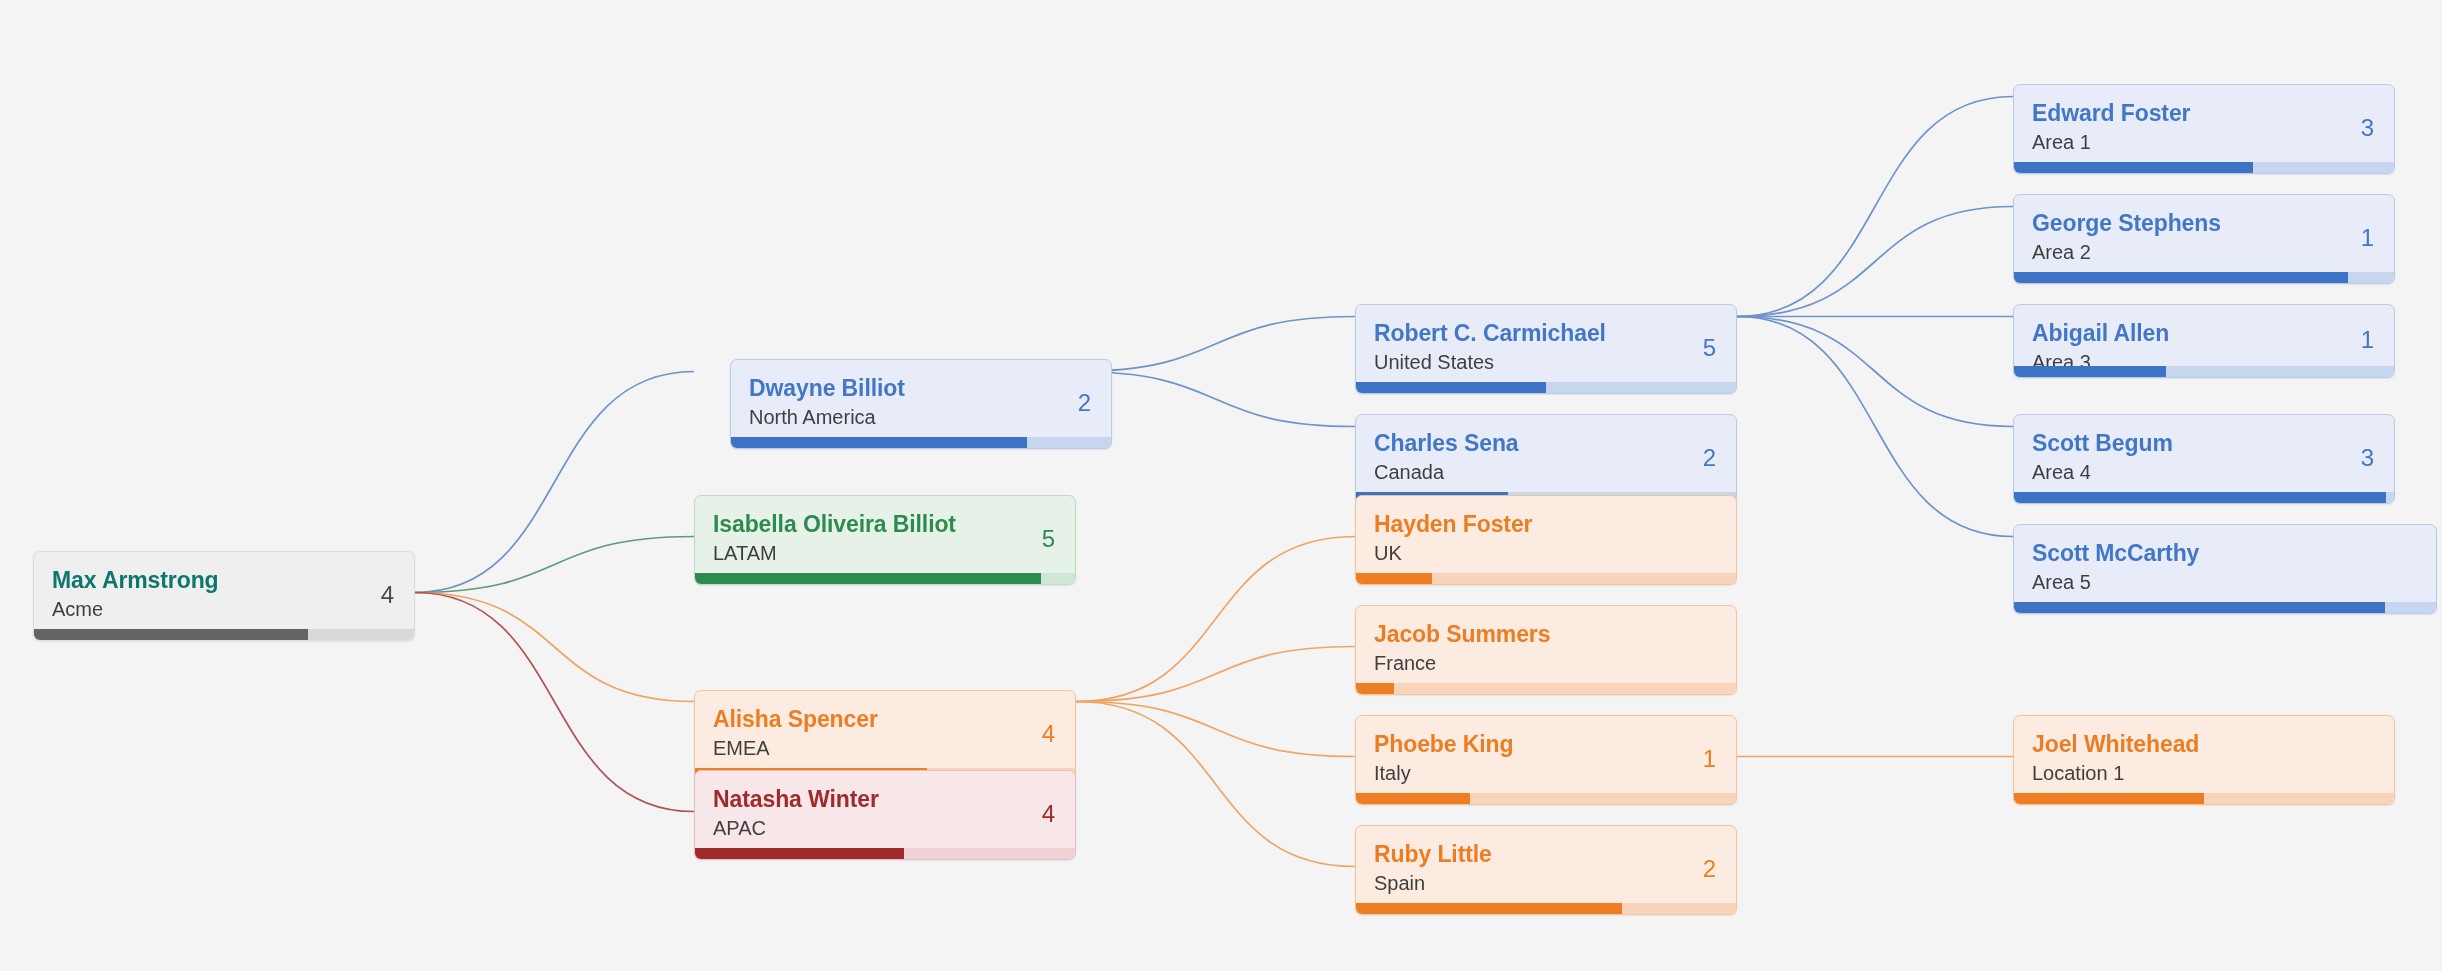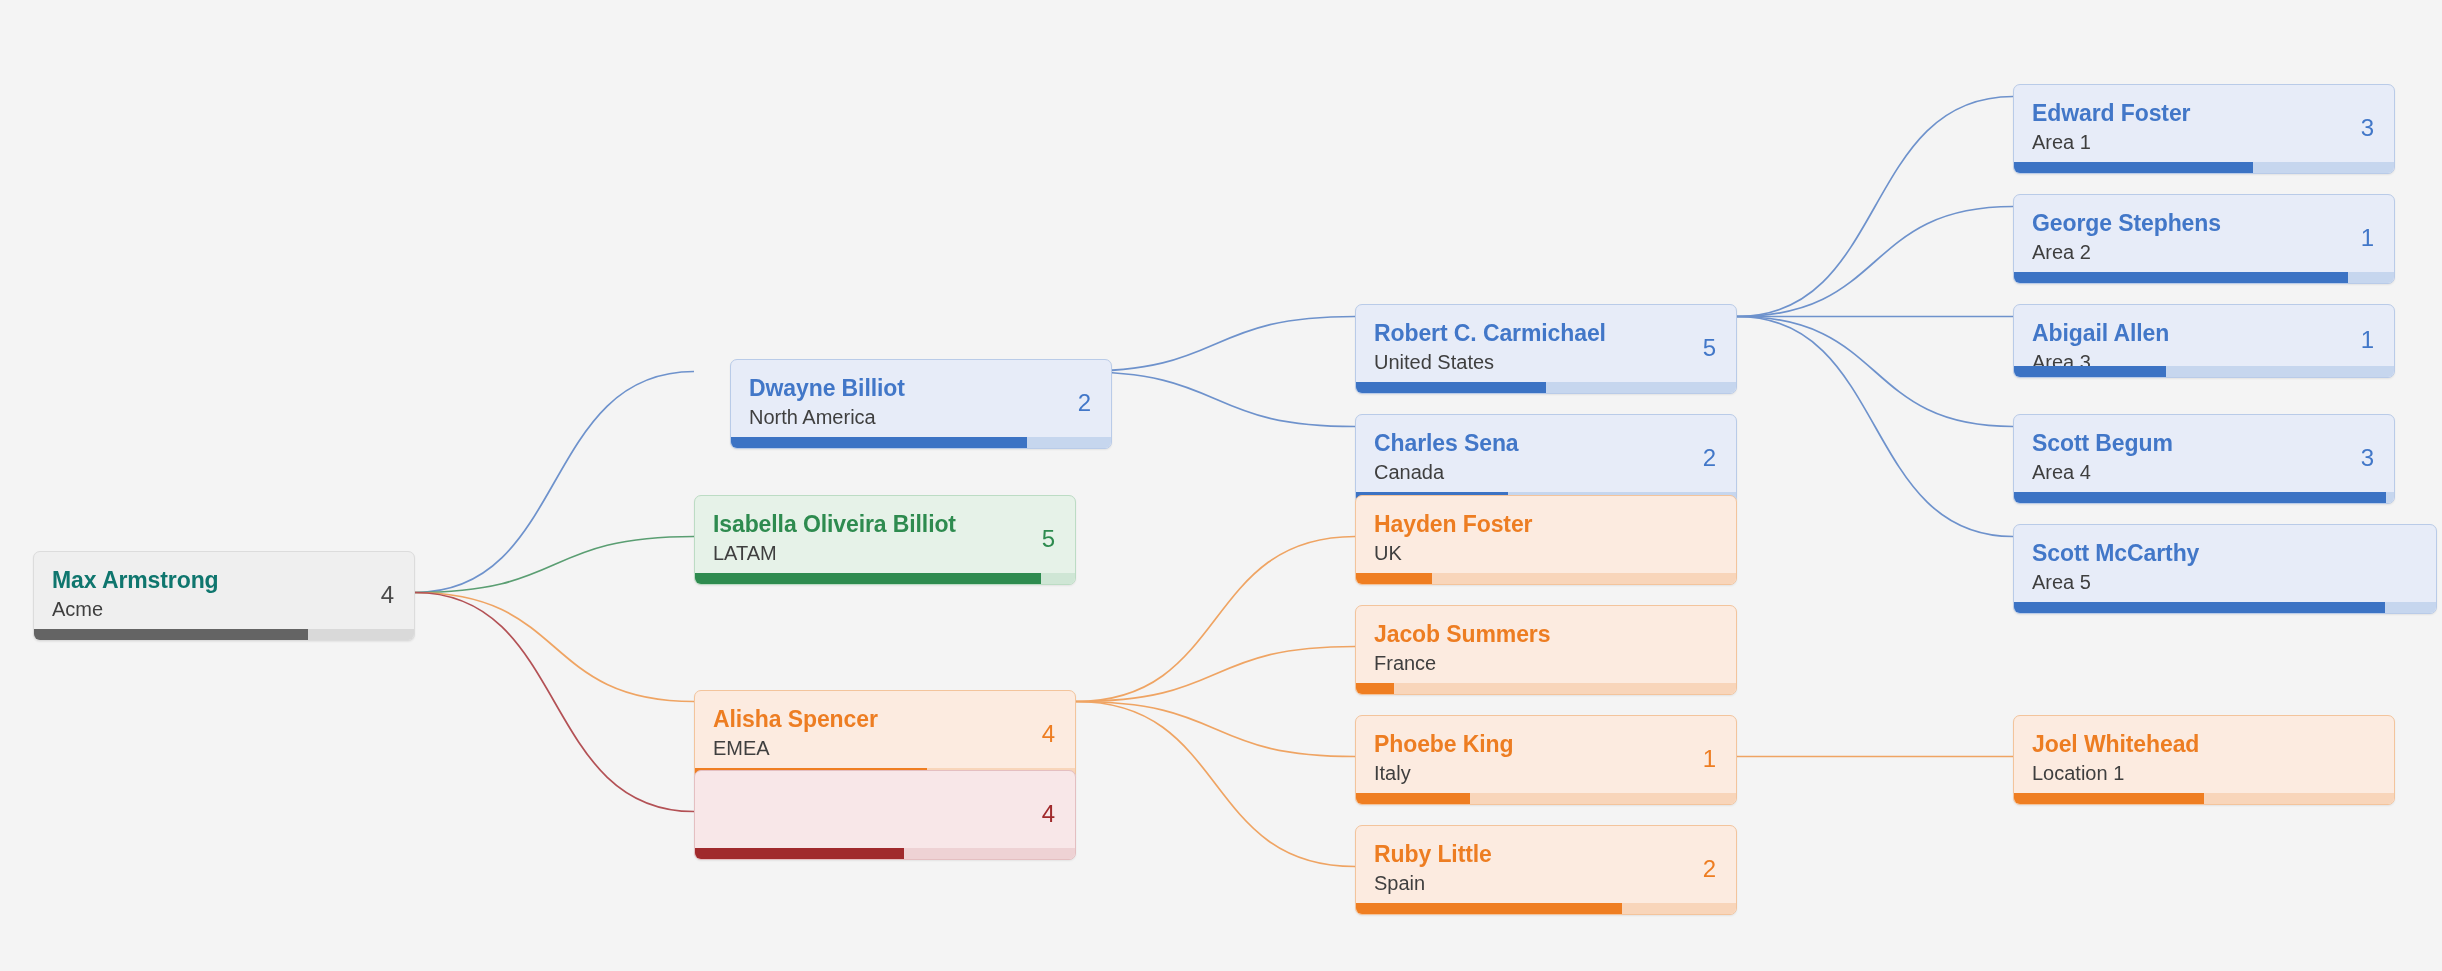--- a/index.html
+++ b/index.html
@@ -169,20 +169,24 @@
       <div class="node-body">
         <div class="node-title">Alisha Spencer</div>
         <div class="node-sub">EMEA</div>
       </div>
       <div class="node-count">4</div>
       <div class="node-bar-track">
         <div class="node-bar-fill" style="width: 61%;"></div>
       </div>
     </div>
     <div class="node c-red" style="left: 694px; top: 770px; width: 382px; height: 90px;">
+      <div class="node-body">
+        <div class="node-title">Natasha Winter</div>
+        <div class="node-sub">APAC</div>
+      </div>
       <div class="node-count">4</div>
       <div class="node-bar-track">
         <div class="node-bar-fill" style="width: 55%;"></div>
       </div>
     </div>
     <div class="node c-blue" style="left: 1355px; top: 275px; width: 382px; height: 90px;">
       <div class="node-body">
         <div class="node-title">Robert C. Carmichael</div>
         <div class="node-sub">United States</div>
       </div>

